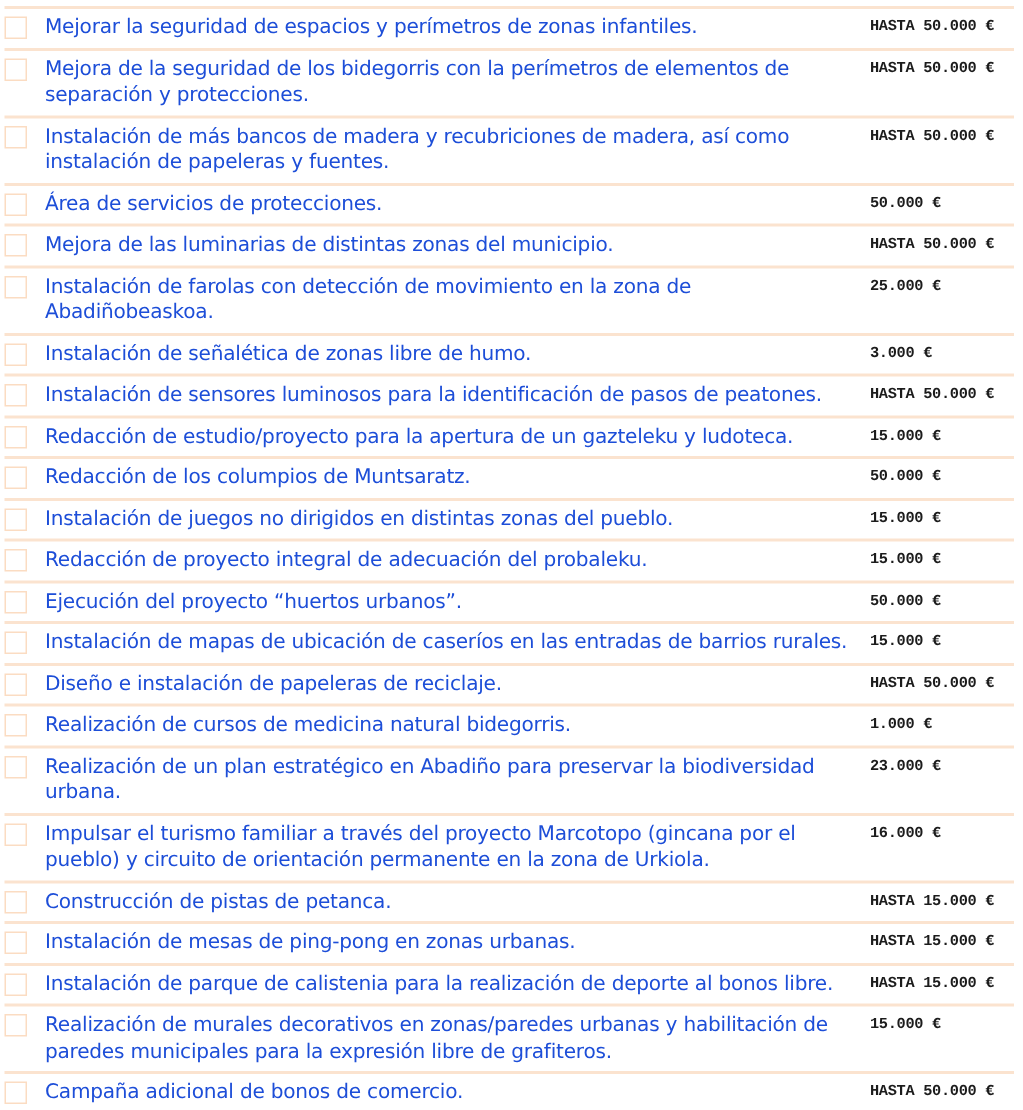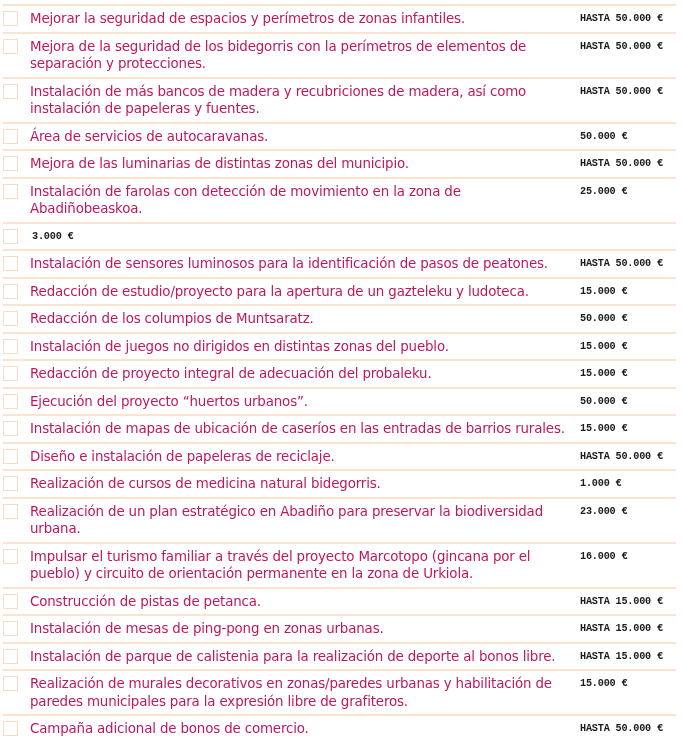--- a/index.html
+++ b/index.html
@@ -37,21 +37,21 @@
     background: #ffffff;
     margin-top: 1px;
     margin-right: 12px;
     box-sizing: content-box;
   }
   .text {
     flex: 1 1 auto;
     font-size: 13.4px;
     line-height: 17.5px;
     letter-spacing: -0.15px;
-    color: #be185d;
+    color: #1d4ed8;
     padding-right: 6px;
   }
   .amount {
     flex: 0 0 96px;
     font-family: Liberation Mono, monospace;
     font-size: 10.2px;
     line-height: 17.5px;
     font-weight: 600;
     letter-spacing: -0.2px;
     color: #1c1c1c;
@@ -73,35 +73,36 @@
     <span class="text">Mejora de la seguridad de los bidegorris con la perímetros de elementos de separación y protecciones.</span>
     <span class="amount">HASTA 50.000 €</span>
   </div>
     <div class="row">
     <span class="checkbox" role="checkbox" aria-checked="false"></span>
     <span class="text">Instalación de más bancos de madera y recubriciones de madera, así como instalación de papeleras y fuentes.</span>
     <span class="amount">HASTA 50.000 €</span>
   </div>
     <div class="row">
     <span class="checkbox" role="checkbox" aria-checked="false"></span>
-    <span class="text">Área de servicios de autocaravanas.</span>
+    <span class="text">Área de servicios de protecciones.</span>
     <span class="amount">50.000 €</span>
   </div>
     <div class="row">
     <span class="checkbox" role="checkbox" aria-checked="false"></span>
     <span class="text">Mejora de las luminarias de distintas zonas del municipio.</span>
     <span class="amount">HASTA 50.000 €</span>
   </div>
     <div class="row">
     <span class="checkbox" role="checkbox" aria-checked="false"></span>
     <span class="text">Instalación de farolas con detección de movimiento en la zona de Abadiñobeaskoa.</span>
     <span class="amount">25.000 €</span>
   </div>
     <div class="row">
     <span class="checkbox" role="checkbox" aria-checked="false"></span>
+    <span class="text">Instalación de señalética de zonas libre de humo.</span>
     <span class="amount">3.000 €</span>
   </div>
     <div class="row">
     <span class="checkbox" role="checkbox" aria-checked="false"></span>
     <span class="text">Instalación de sensores luminosos para la identificación de pasos de peatones.</span>
     <span class="amount">HASTA 50.000 €</span>
   </div>
     <div class="row">
     <span class="checkbox" role="checkbox" aria-checked="false"></span>
     <span class="text">Redacción de estudio/proyecto para la apertura de un gazteleku y ludoteca.</span>

